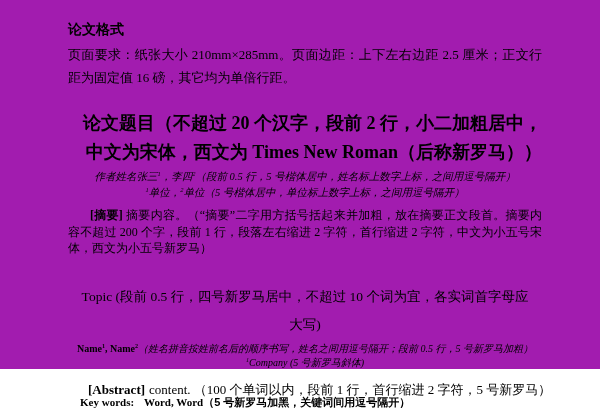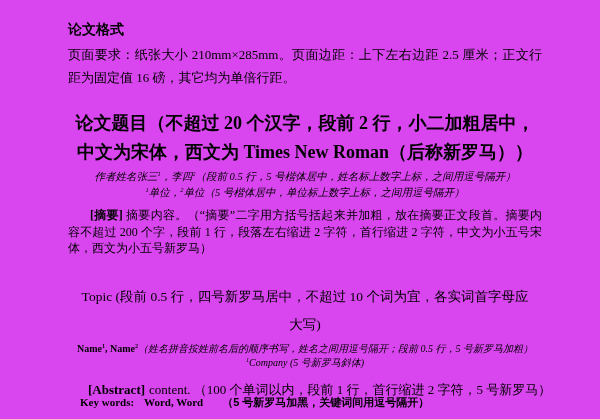--- a/index.html
+++ b/index.html
@@ -3,36 +3,36 @@
 <meta charset="utf-8">
 <style>
   html, body { margin: 0; padding: 0; }
   body {
     width: 600px; height: 419px;
     background: #ffffff;
     color: #000000;
     font-family: "Liberation Serif", "DejaVu Serif", serif;
     overflow: hidden;
   }
-  .page { position: relative; width: 600px; height: 419px; background: #d946ef; }
+  .page { position: relative; width: 600px; height: 369px; background: #a21caf; }
   .col { position: absolute; left: 68px; width: 474px; }
 
   .doc-heading {
     top: 21px;
     font-size: 14px; font-weight: bold;
   }
   .doc-intro {
     top: 43px;
     font-size: 13px; line-height: 23px;
     text-align: justify;
   }
   .doc-title {
     top: 109px;
     font-size: 18px; font-weight: bold;
-    line-height: 29px; text-align: center;
+    line-height: 29px; text-align: right;
   }
   .authors-line {
     top: 170px;
     font-size: 10.5px; text-align: center;
     font-style: italic;
   }
   .affil-line {
     top: 186px;
     font-size: 10.5px; text-align: center;
     font-style: italic;
@@ -69,21 +69,21 @@
   .abstract-en {
     top: 381px; padding-left: 20px;
     font-size: 13px;
   }
   .abstract-en .lbl { font-weight: bold; margin-right: 4px; }
   .keywords-en {
     top: 395px; padding-left: 12px;
     font-size: 11px; font-weight: bold;
   }
   .keywords-en .words { margin-left: 10px; }
-  .keywords-en .paren { font-family: "Liberation Sans", "DejaVu Sans", sans-serif; margin-left: 19px; }
+  .keywords-en .paren { font-family: "Liberation Sans", "DejaVu Sans", sans-serif; }
 
   sup {
     font-size: 0.62em;
     line-height: 0;
     vertical-align: super;
   }
 </style>
 </head>
 <body>
 

